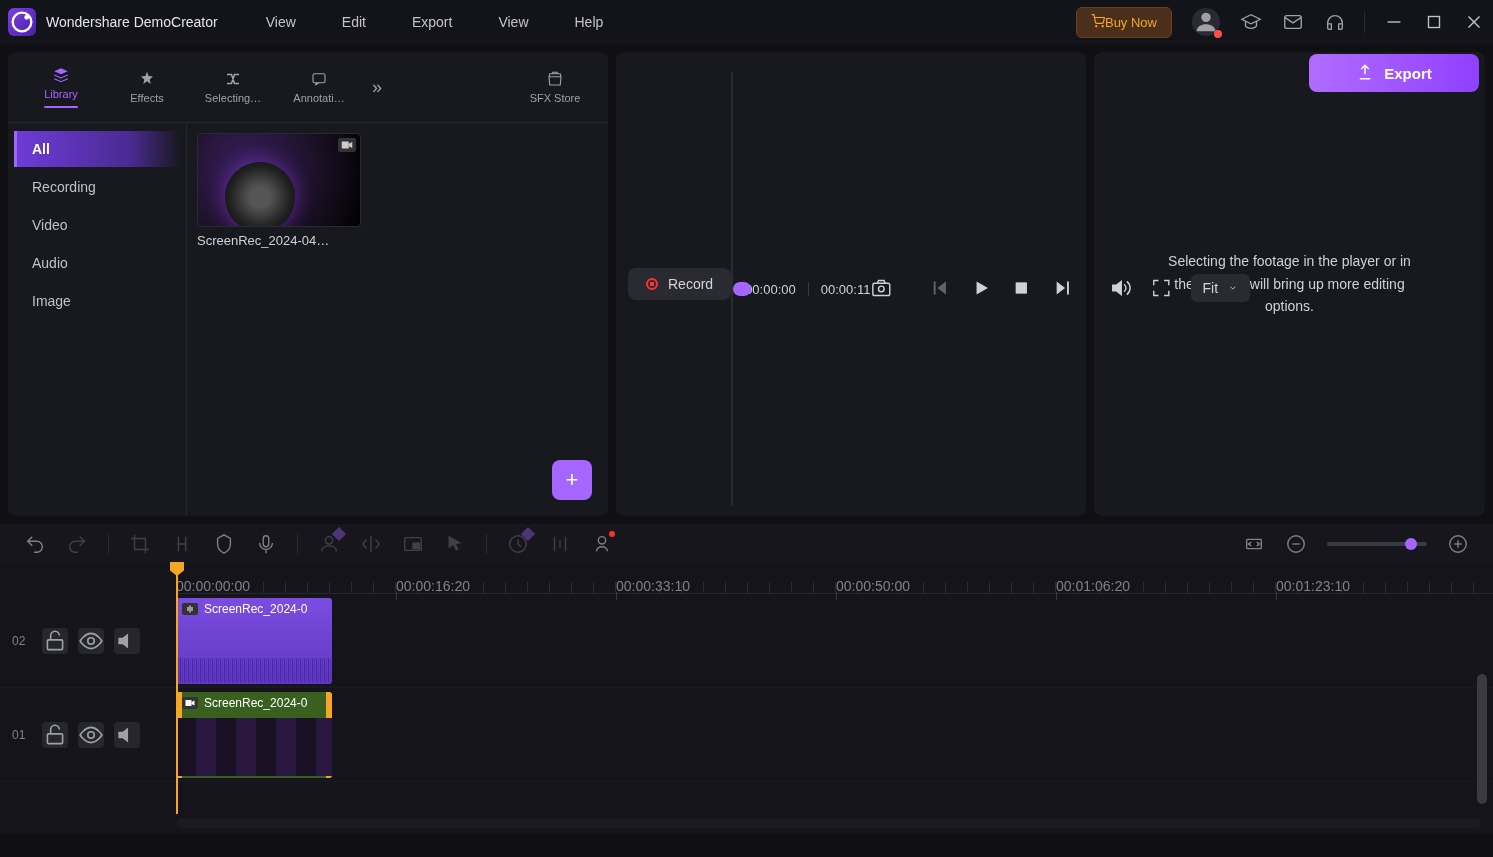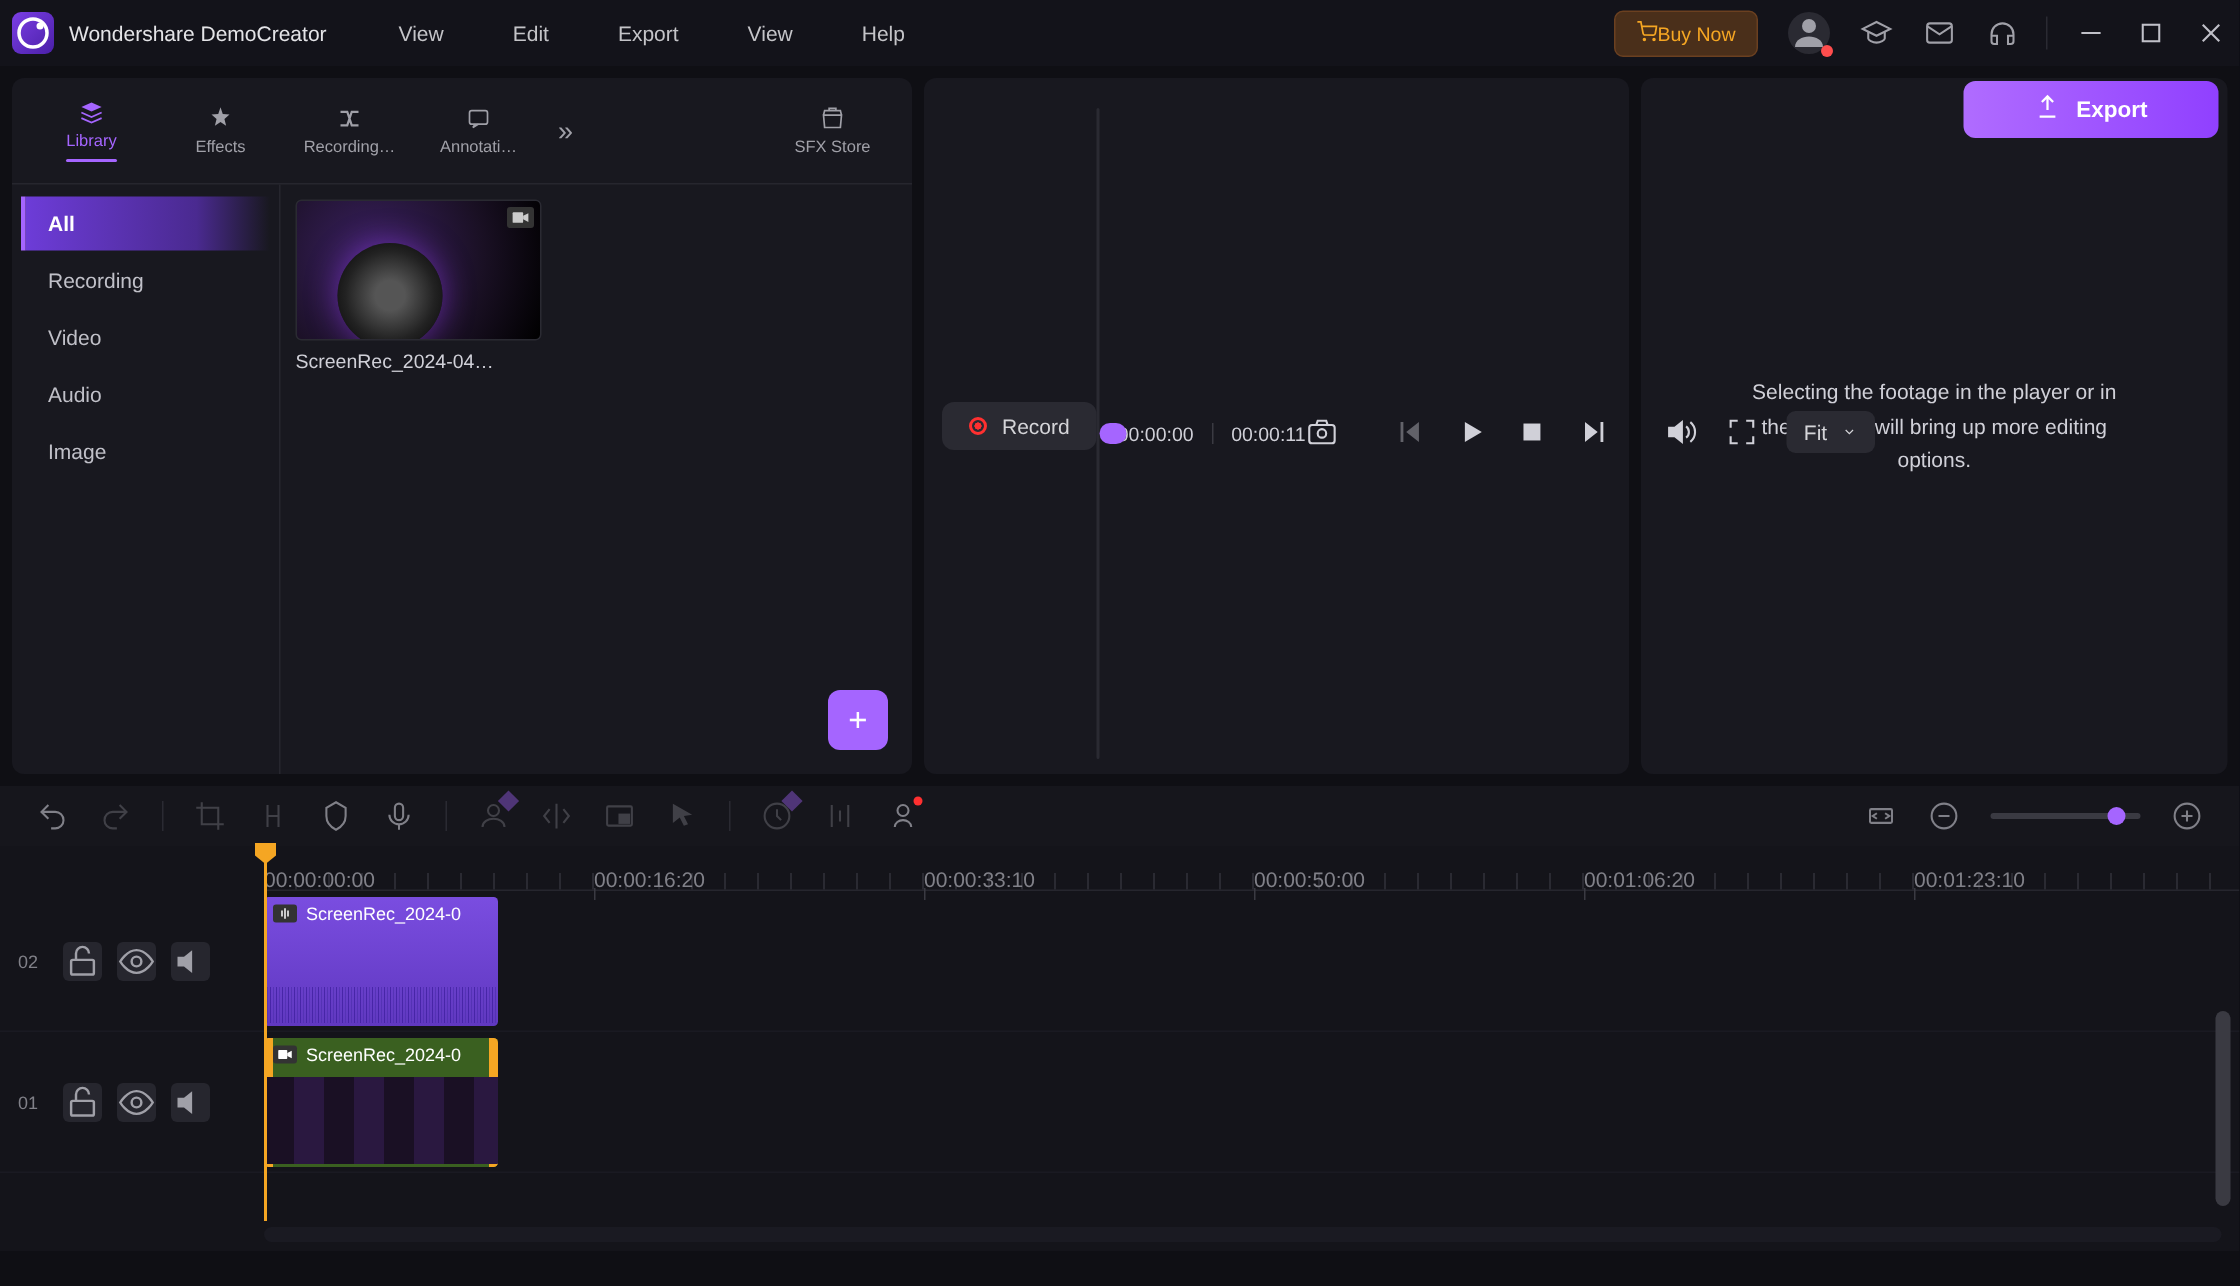--- a/index.html
+++ b/index.html
@@ -212,21 +212,21 @@
             </svg>
           </div>
         <span class="tab-label">Effects</span>
       </div>
       <div class="tab">
         <div class="tab-icon">
             <svg viewBox="0 0 24 24" fill="#a0a0a8">
               <path d="M4 6h6l4 12h6M4 18h6l4-12h6" fill="none" stroke="#a0a0a8" stroke-width="2"></path>
             </svg>
           </div>
-        <span class="tab-label">Recording…</span>
+        <span class="tab-label">Selecting…</span>
       </div>
       <div class="tab">
         <div class="tab-icon">
             <svg viewBox="0 0 24 24" fill="none" stroke="#a0a0a8" stroke-width="1.5">
               <rect x="4" y="5" width="16" height="12" rx="2"></rect>
               <path d="M9 17l-2 3 5-3"></path>
             </svg>
           </div>
         <span class="tab-label">Annotati…</span>
       </div>

